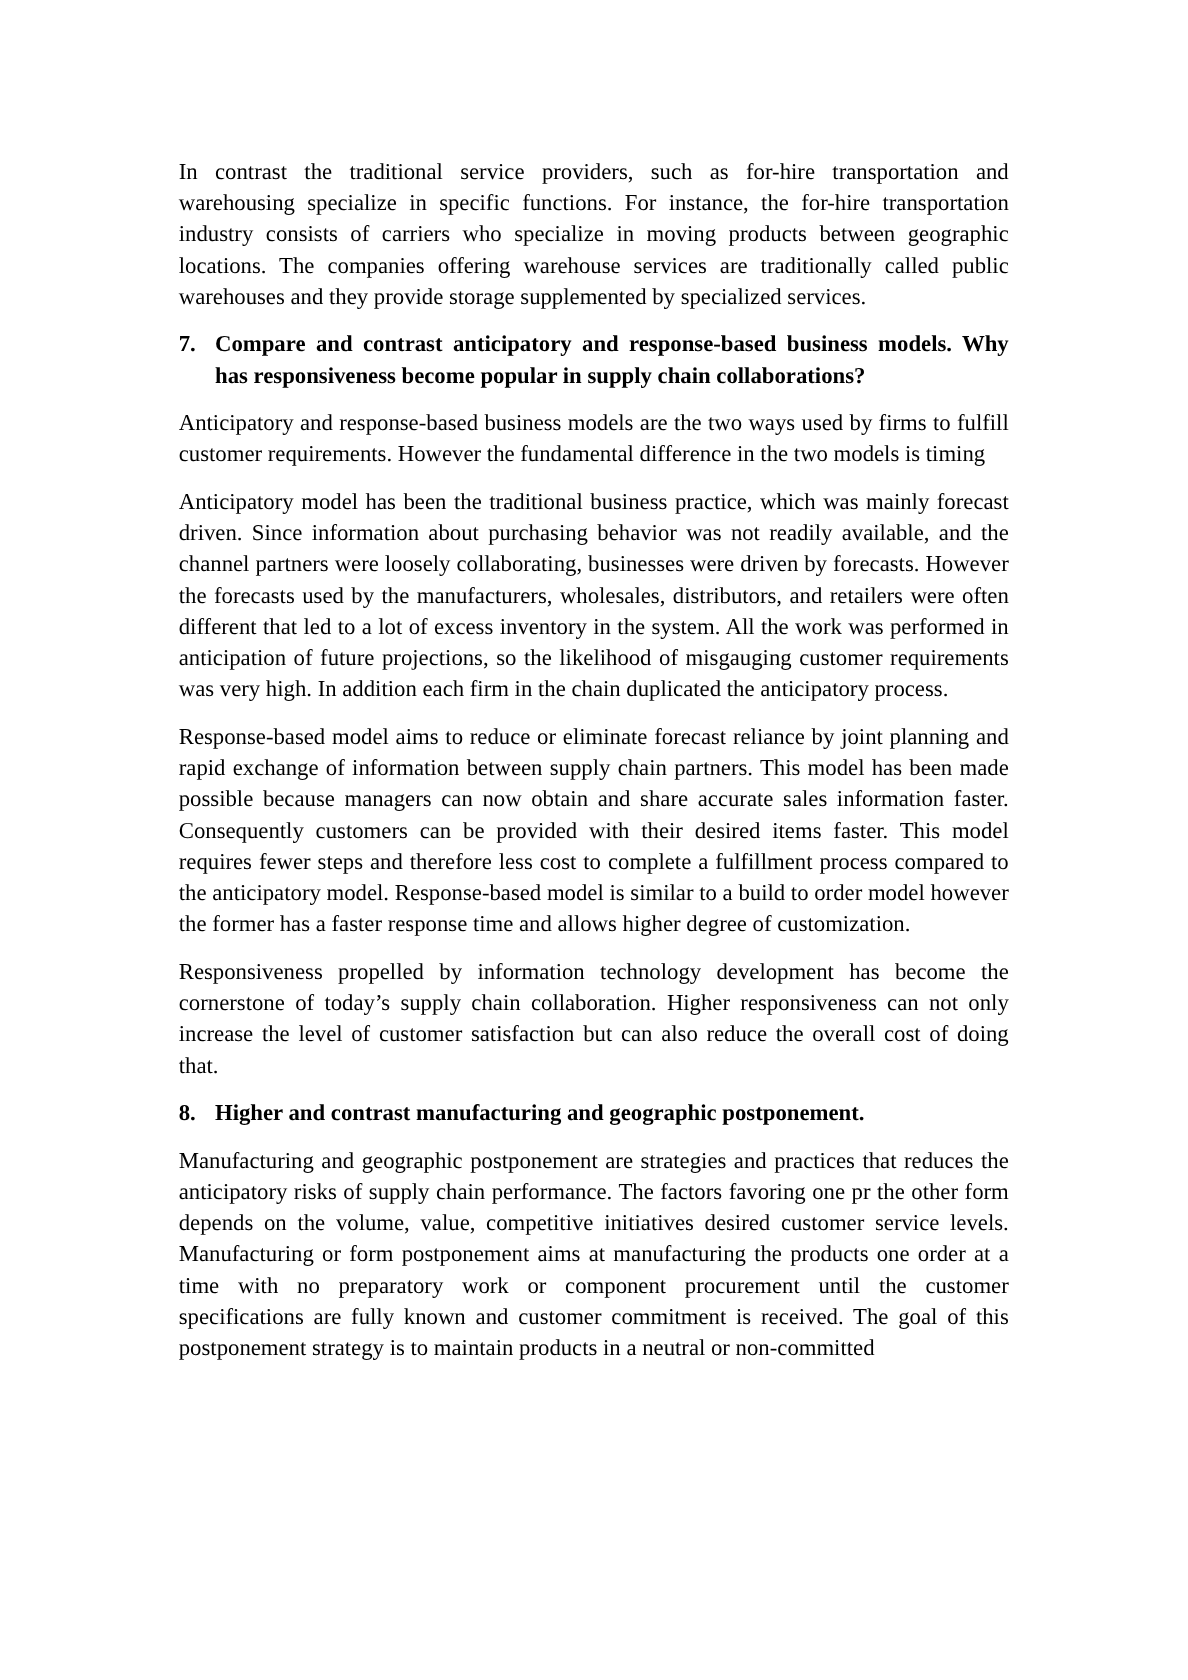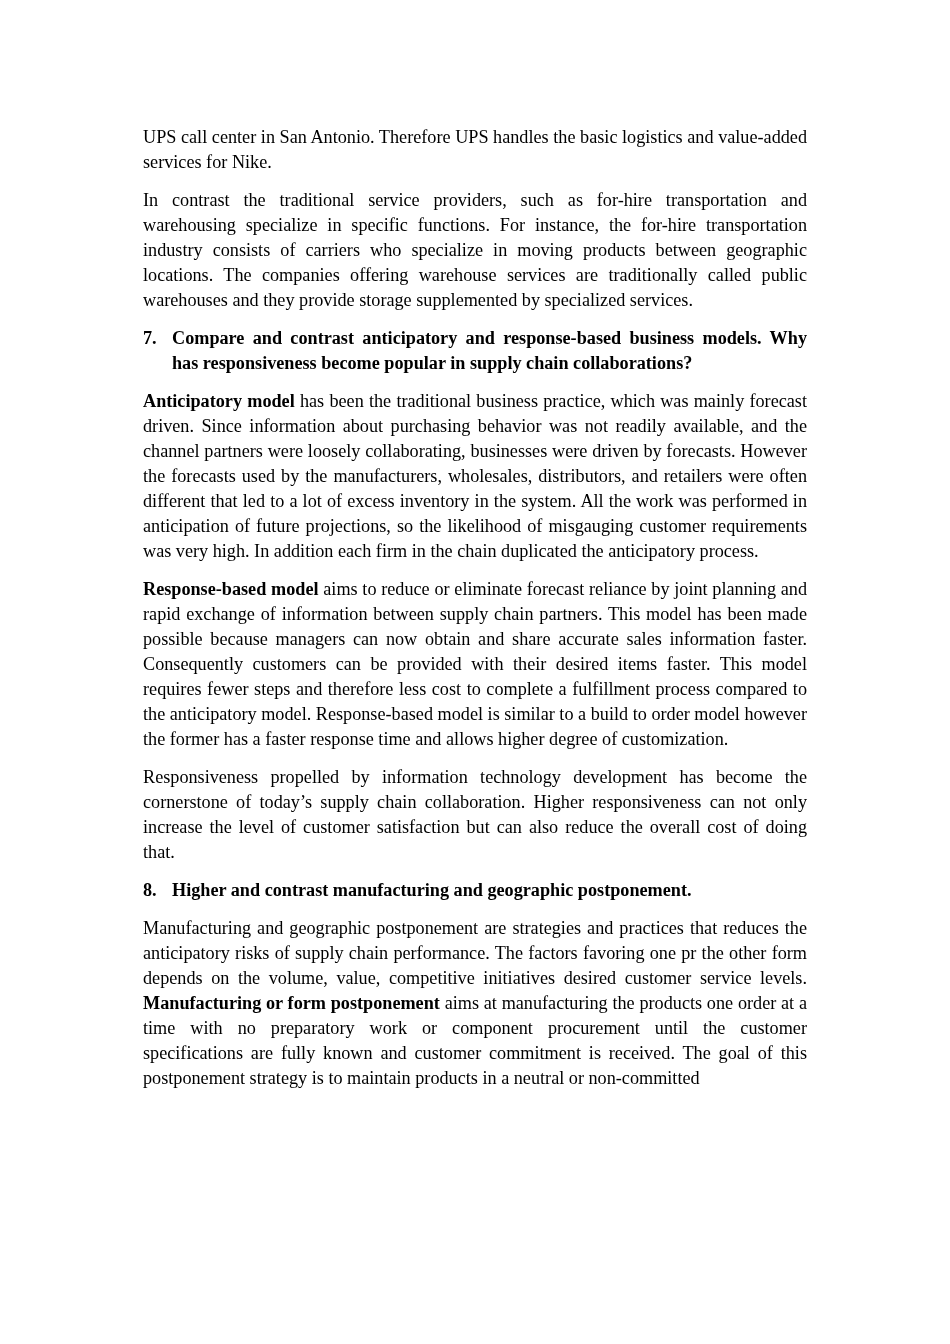--- a/index.html
+++ b/index.html
@@ -33,21 +33,21 @@
     line-height: 25px;
     text-align: justify;
     text-justify: inter-word;
     word-spacing: 0;
     hyphens: none;
   }
   p.para:last-child {
     margin-bottom: 0;
   }
   p.para .b {
-    font-weight: bold;
+    font-weight: normal;
   }
   .qitem {
     position: relative;
     margin: 0 0 13px 0;
     padding-left: 29px;
     font-size: 18.2px;
     line-height: 25px;
     font-weight: bold;
     text-align: left;
   }
@@ -62,29 +62,29 @@
     text-align: justify;
     text-justify: inter-word;
   }
 </style>
 </head>
 <body>
 
 <div class="page">
   <div class="content">
 
-    <p class="para">UPS call center in San Antonio. Therefore UPS handles the basic logistics and value-added services for Nike.</p>
 
     <p class="para">In contrast the traditional service providers, such as for-hire transportation and warehousing specialize in specific functions. For instance, the for-hire transportation industry consists of carriers who specialize in moving products between geographic locations. The companies offering warehouse services are traditionally called public warehouses and they provide storage supplemented by specialized services.</p>
 
     <div class="qitem">
       <span class="qnum">7.</span>
       <span class="qtext">Compare and contrast anticipatory and response-based business models.  Why has responsiveness become popular in supply chain collaborations?</span>
     </div>
 
+    <p class="para">Anticipatory and response-based business models are the two ways used by firms to fulfill customer requirements. However the fundamental difference in the two models is timing</p>
 
     <p class="para"><span class="b">Anticipatory model</span><span> has been the traditional business practice, which was mainly forecast driven. Since information about purchasing behavior was not readily available, and the channel partners were loosely collaborating, businesses were driven by forecasts. However the forecasts used by the manufacturers, wholesales, distributors, and retailers were often different that led to a lot of excess inventory in the system. All the work was performed in anticipation of future projections, so the likelihood of misgauging customer requirements was very high. In addition each firm in the chain duplicated the anticipatory process.</span></p>
 
     <p class="para"><span class="b">Response-based model</span><span> aims to reduce or eliminate forecast reliance by joint planning and rapid exchange of information between supply chain partners. This model has been made possible because managers can now obtain and share accurate sales information faster. Consequently customers can be provided with their desired items faster. This model requires fewer steps and therefore less cost to complete a fulfillment process compared to the anticipatory model. Response-based model is similar to a build to order model however the former has a faster response time and allows higher degree of customization.</span></p>
 
     <p class="para">Responsiveness propelled by information technology development has become the cornerstone of today’s supply chain collaboration. Higher responsiveness can not only increase the level of customer satisfaction but can also reduce the overall cost of doing that.</p>
 
     <div class="qitem">
       <span class="qnum">8.</span>
       <span class="qtext">Higher and contrast manufacturing and geographic postponement.</span>

